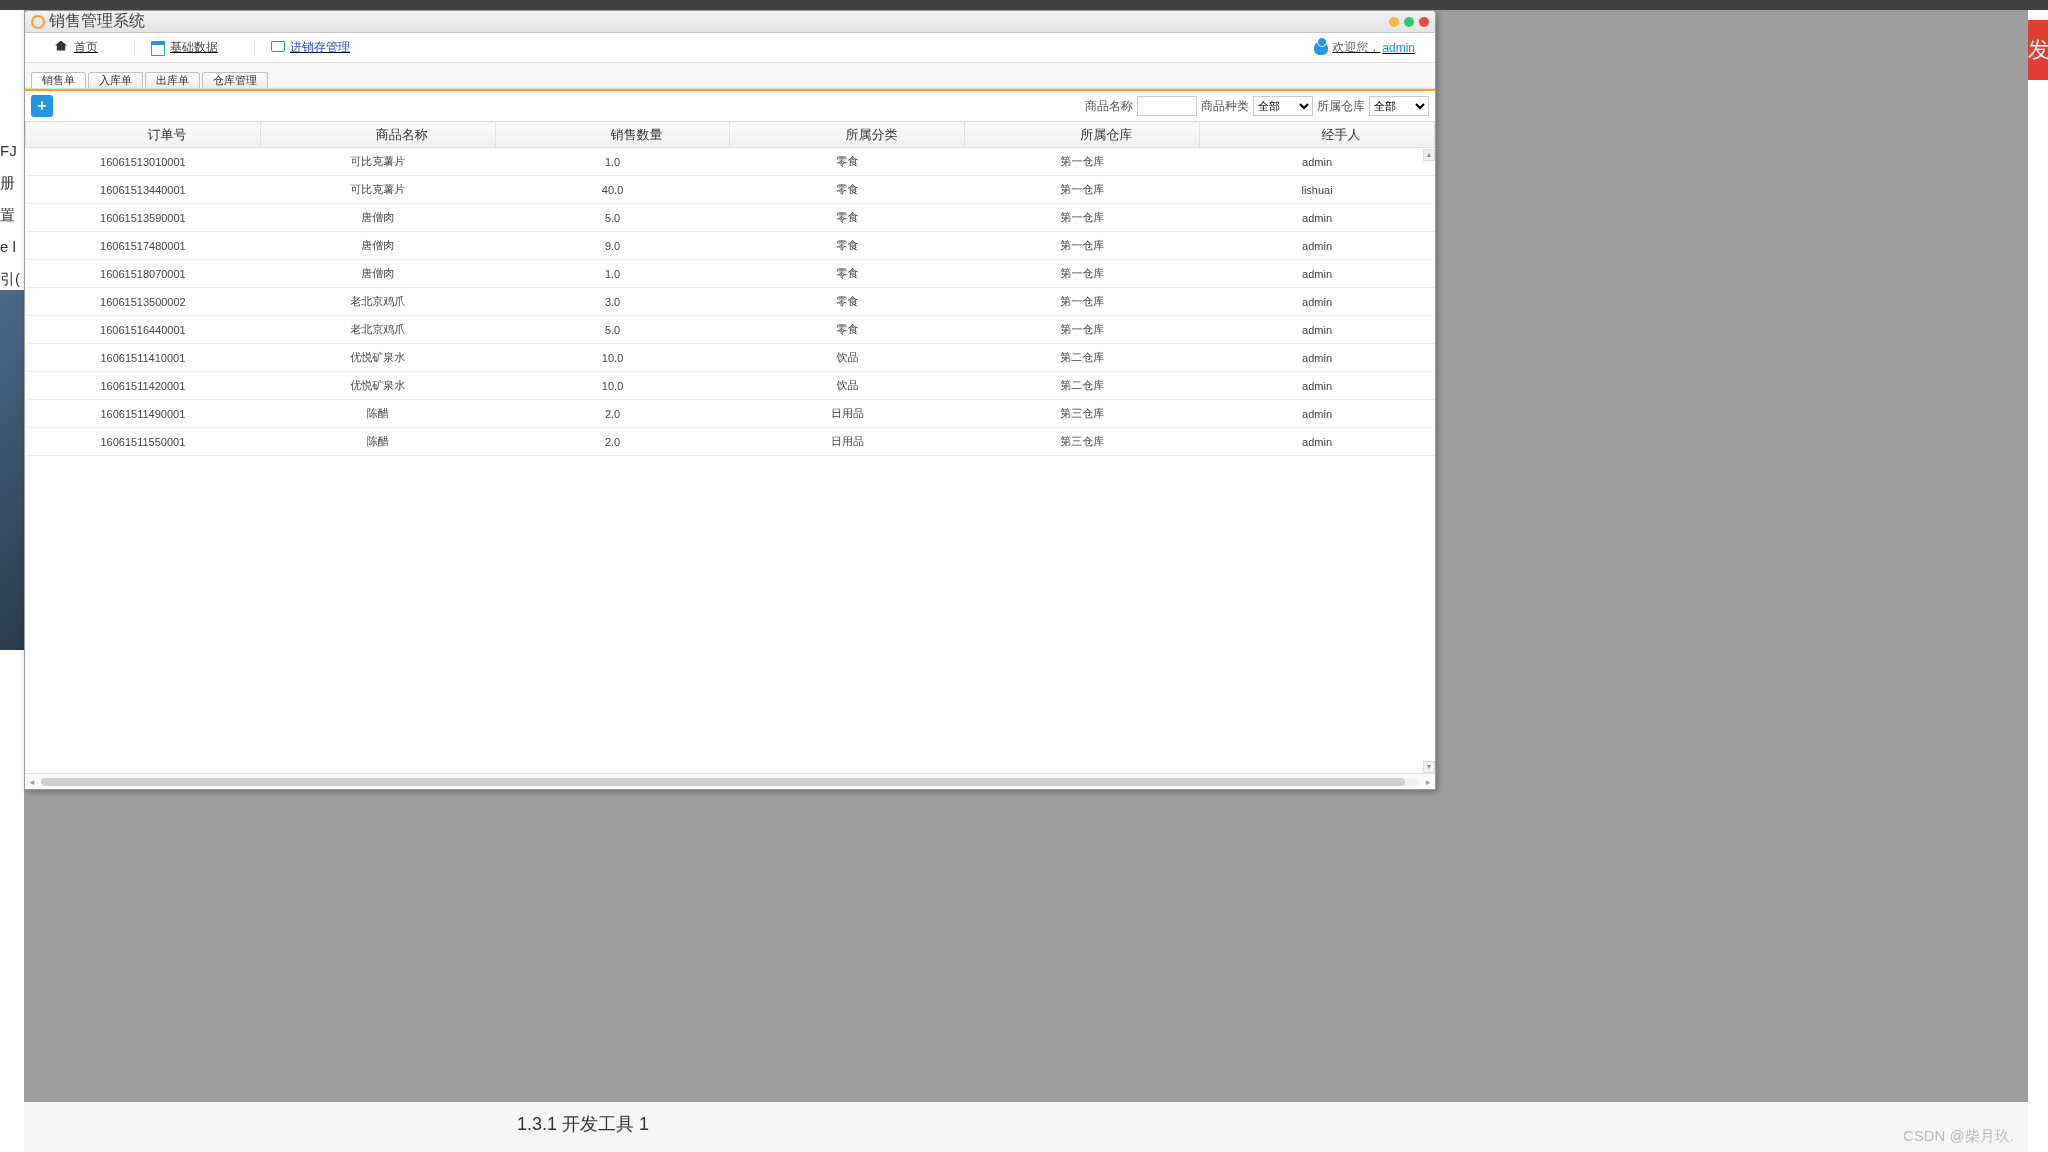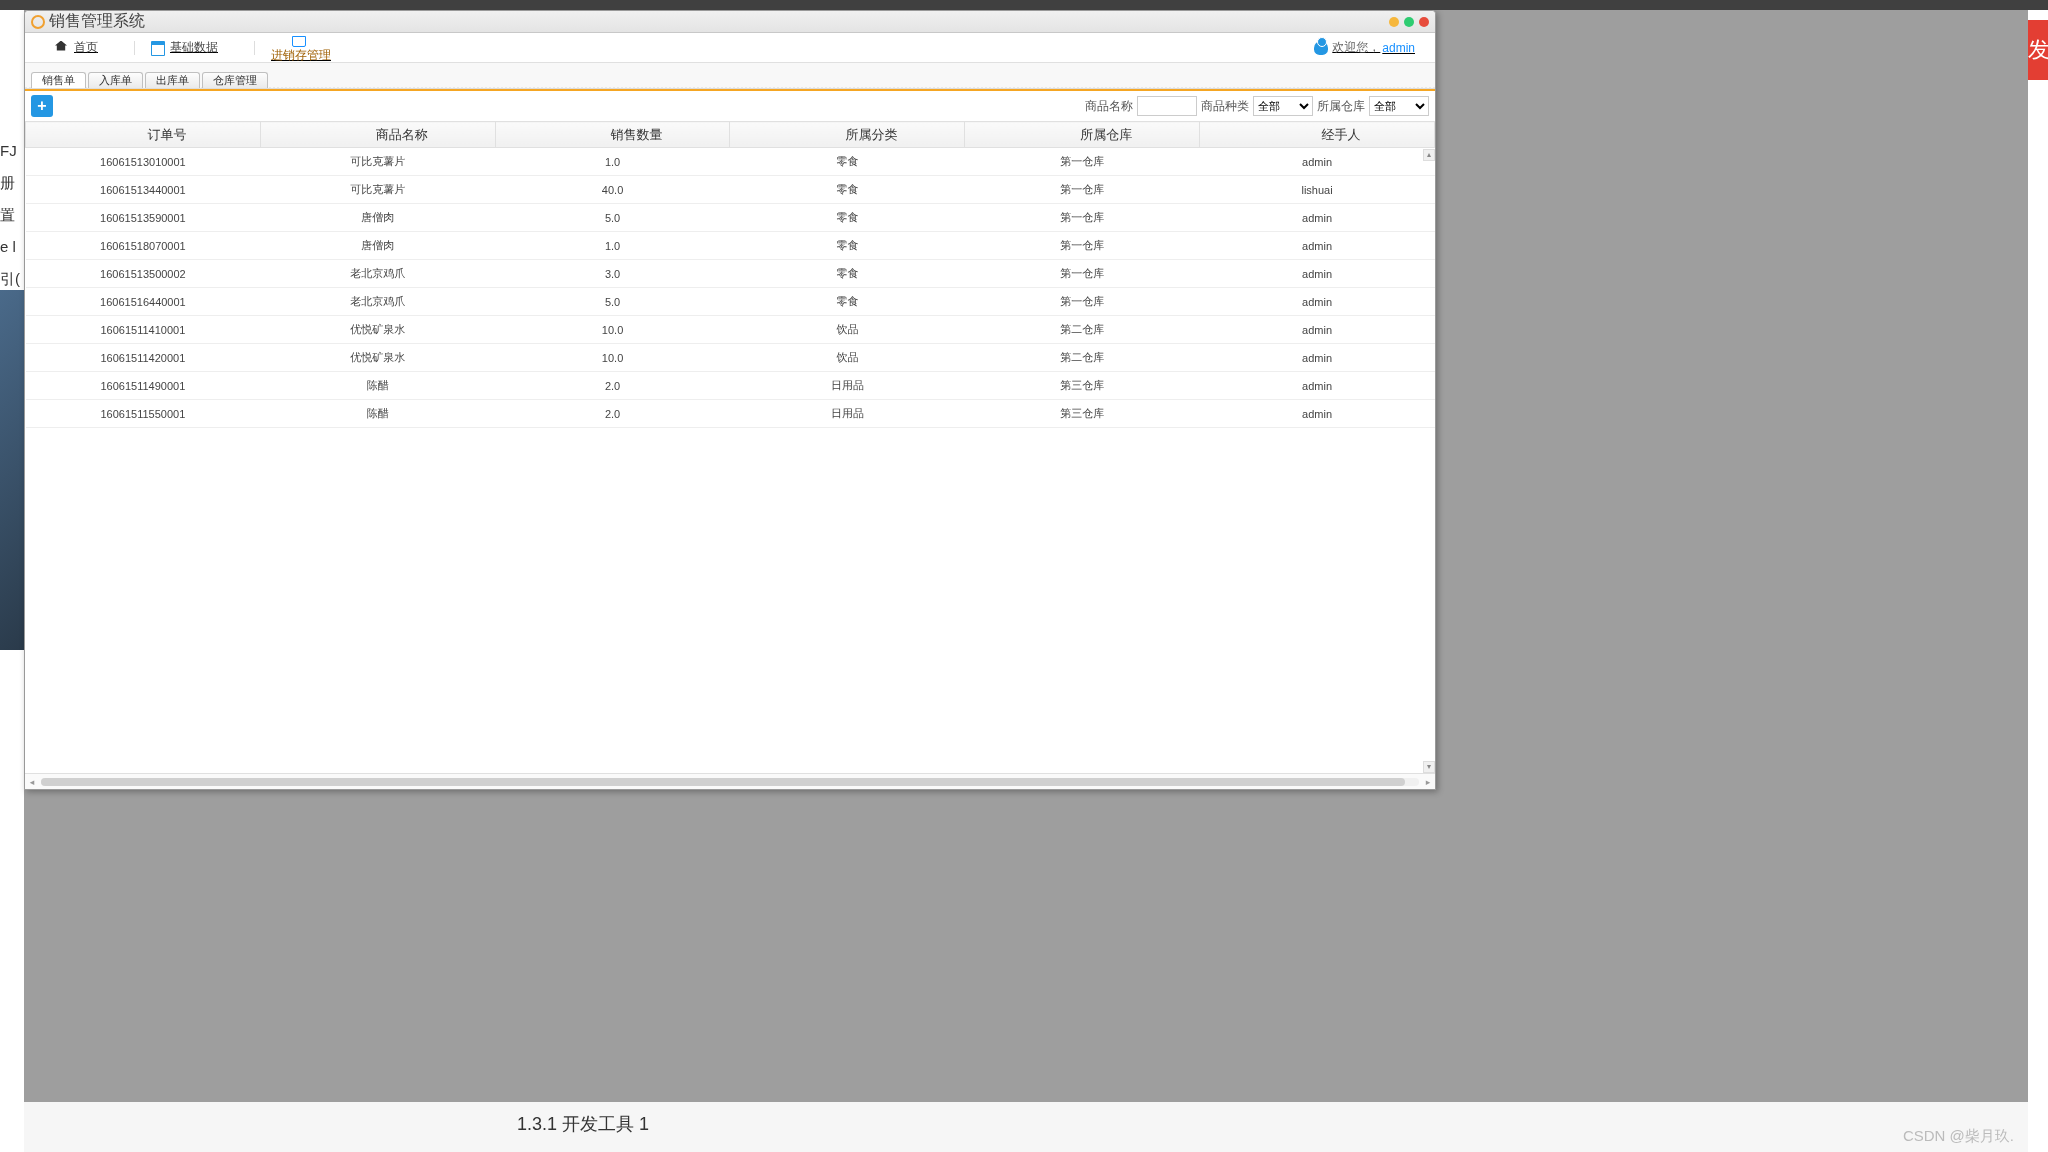--- a/index.html
+++ b/index.html
@@ -13,21 +13,21 @@
 .bg-bottom .sec { position:absolute; left:493px; top:10px; font-size:18px; color:#333; }
 .bg-bottom .csdn { position:absolute; right:14px; bottom:6px; font-size:15px; color:#bbb; }
 .window { position:absolute; left:24px; top:10px; width:1412px; height:780px; background:#fff; border:1px solid #999; border-radius:4px 4px 0 0; box-shadow:2px 2px 6px rgba(0,0,0,.3); display:flex; flex-direction:column; }
 .titlebar { height:22px; background:linear-gradient(#f0f0f0,#e4e4e4); border-bottom:1px solid #c8c8c8; border-radius:4px 4px 0 0; display:flex; align-items:center; padding:0 6px; font-size:16px; color:#444; }
 .titlebar .gear { width:14px; height:14px; border:2px solid #f0a030; border-radius:50%; margin-right:4px; display:inline-block; }
 .titlebar .spacer { flex:1; }
 .tl { width:10px; height:10px; border-radius:50%; margin-left:5px; }
 .tl.min { background:#f6b73c; } .tl.max { background:#2ecc71; } .tl.close { background:#e74c3c; }
 .menubar { height:30px; background:#fff; border-bottom:1px solid #e0e0e0; display:flex; align-items:center; padding:0 20px; font-size:12px;text-decoration:underline; }
 .menu-item { display:flex; align-items:center; margin-right:20px; padding:0 10px; height:24px; cursor:pointer; color:#444; }
-.menu-item.active { color:#a16207;flex-direction:column; }
+.menu-item.active { color:#1d4ed8; }
 .menu-item .mi { width:14px; height:14px; margin-right:5px; display:inline-block; }
 .menu-sep { width:1px; height:14px; background:#ddd; margin:0 6px; }
 .userbox { display:flex; align-items:center; font-size:12px; color:#1890ff; }
 .userbox .usr-icon { width:14px; height:14px; background:#2497e3; border-radius:50% 50% 40% 40%; margin-right:4px; position:relative; }
 .userbox .usr-icon::before{content:'';position:absolute;width:8px;height:8px;background:#2497e3;border-radius:50%;top:-4px;left:3px;border:1px solid #fff;}
 .userbox .g { color:#666; margin-right:2px;}
 .tabbar { height:26px; display:flex; align-items:flex-end; padding:0 6px; background:repeating-linear-gradient(90deg,#e8e8e8 0,#e8e8e8 2px,transparent 2px,transparent 4px) bottom/100% 1px no-repeat,#f8f8f8; gap:2px; border-bottom:1px solid #ddd;}
 .tab { padding:0 10px; font-size:11px; color:#333; background:linear-gradient(#fdfdfd,#eaeaea); border:1px solid #c0c0c0; border-bottom:none; border-radius:3px 3px 0 0; cursor:pointer;}
 .tab.active { background:#fff; font-weight:normal; }
 .content { flex:1; display:flex; flex-direction:column; border-top:2px solid #f5a623; background:#fff; overflow:hidden;}
@@ -159,20 +159,28 @@
             </tr>
             <tr>
               <td>16061513590001</td>
               <td>唐僧肉</td>
               <td>5.0</td>
               <td>零食</td>
               <td>第一仓库</td>
               <td>admin</td>
             </tr>
             <tr>
+              <td>16061517480001</td>
+              <td>唐僧肉</td>
+              <td>9.0</td>
+              <td>零食</td>
+              <td>第一仓库</td>
+              <td>admin</td>
+            </tr>
+            <tr>
               <td>16061518070001</td>
               <td>唐僧肉</td>
               <td>1.0</td>
               <td>零食</td>
               <td>第一仓库</td>
               <td>admin</td>
             </tr>
             <tr>
               <td>16061513500002</td>
               <td>老北京鸡爪</td>

